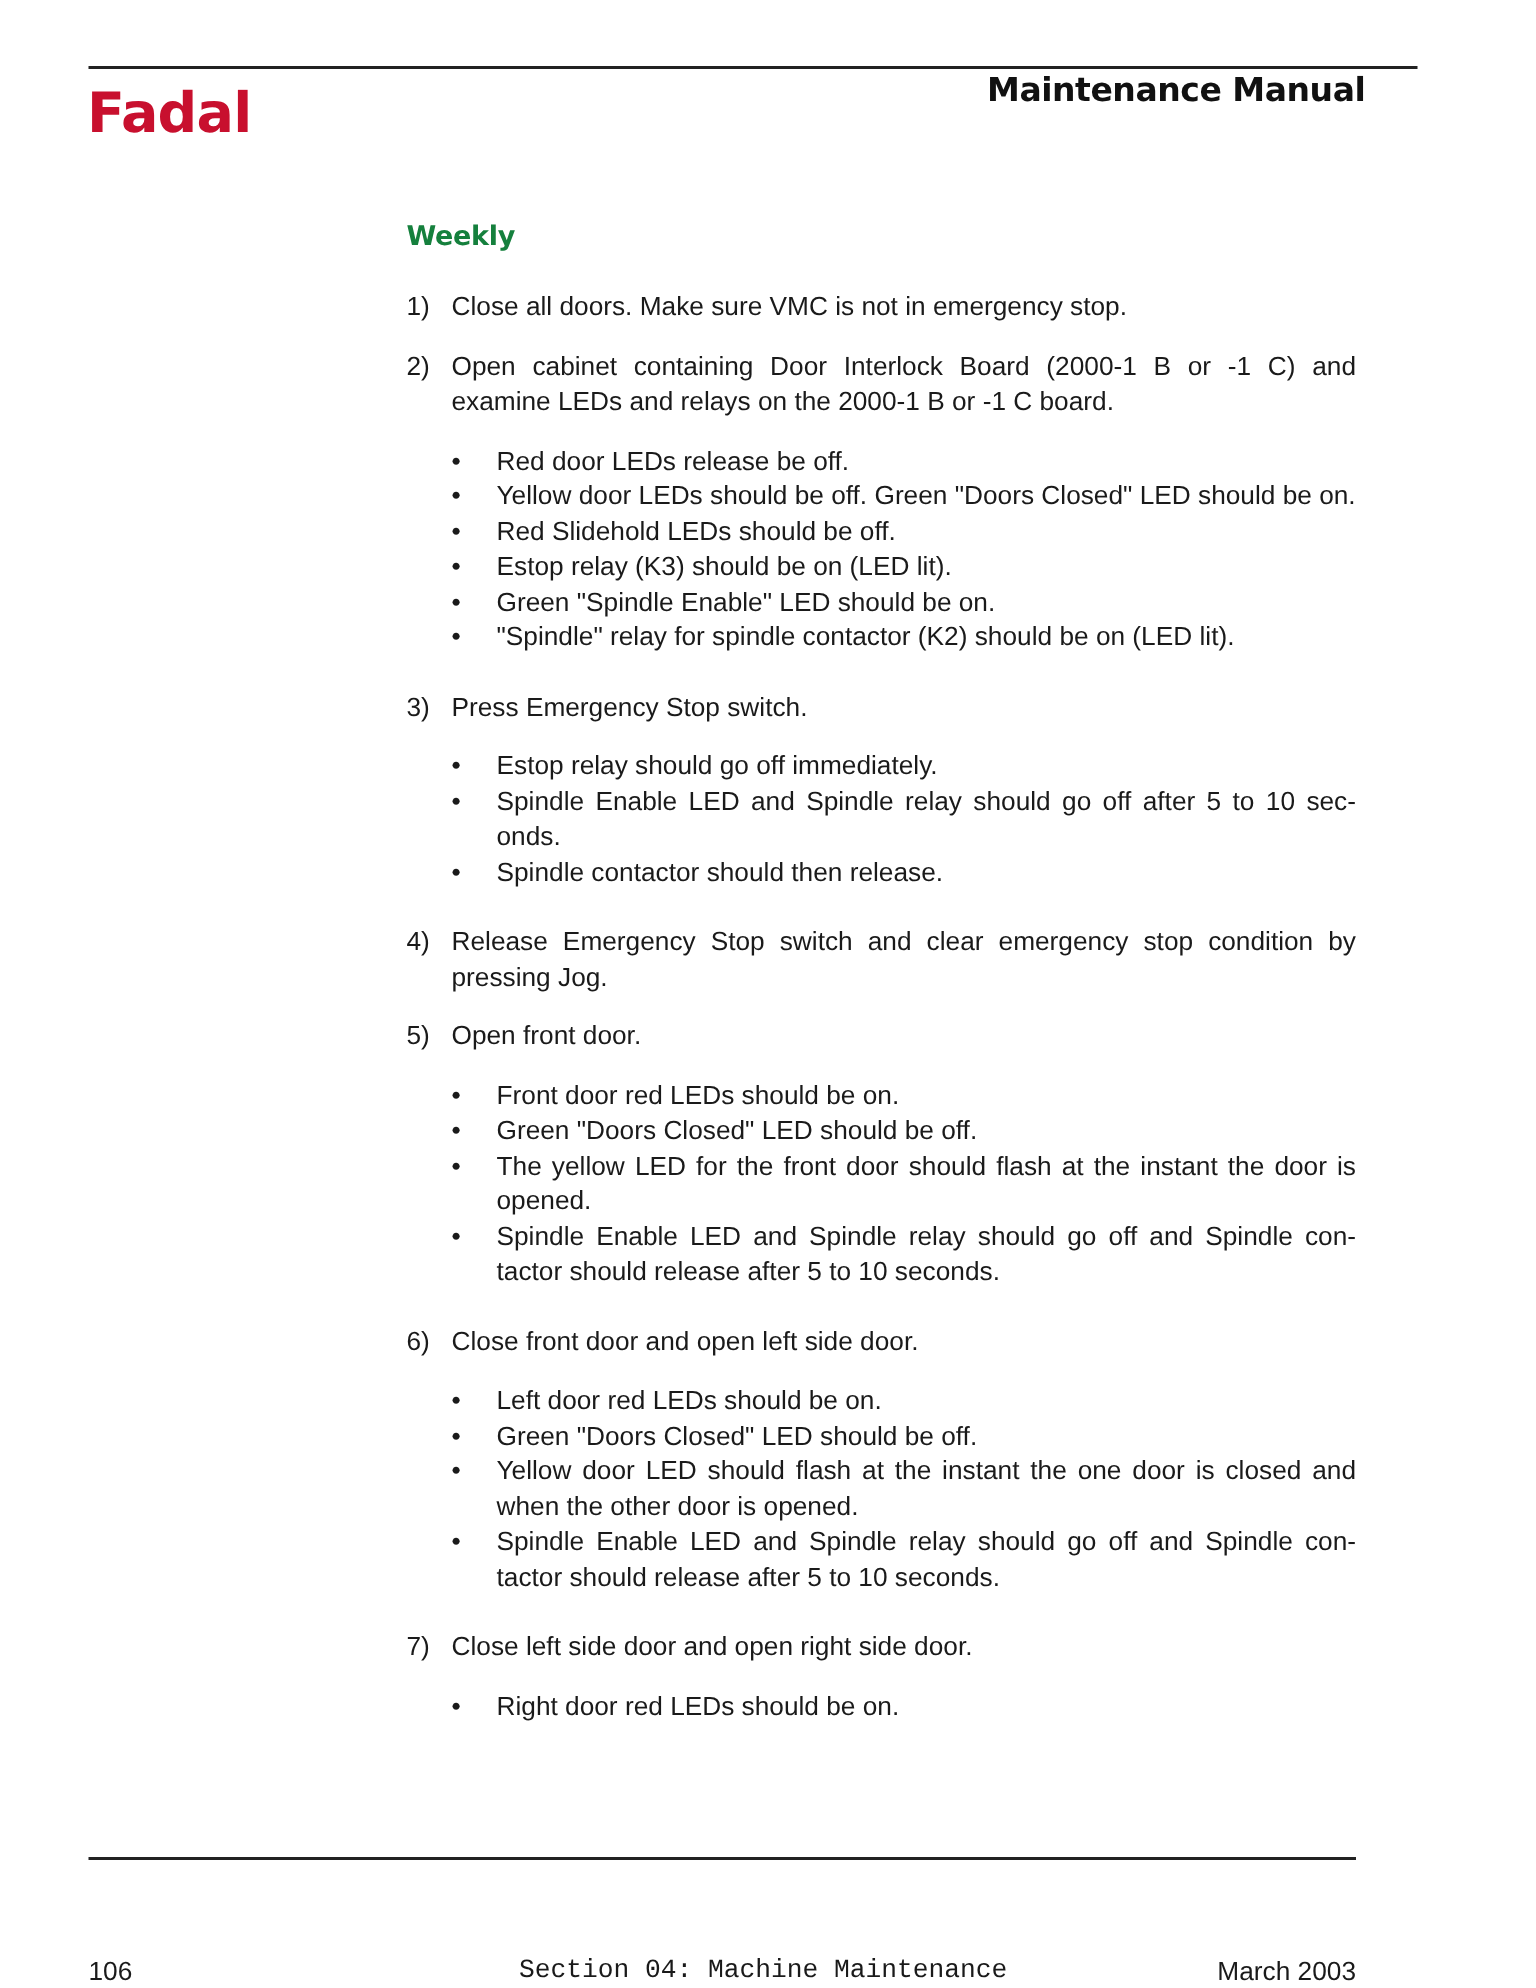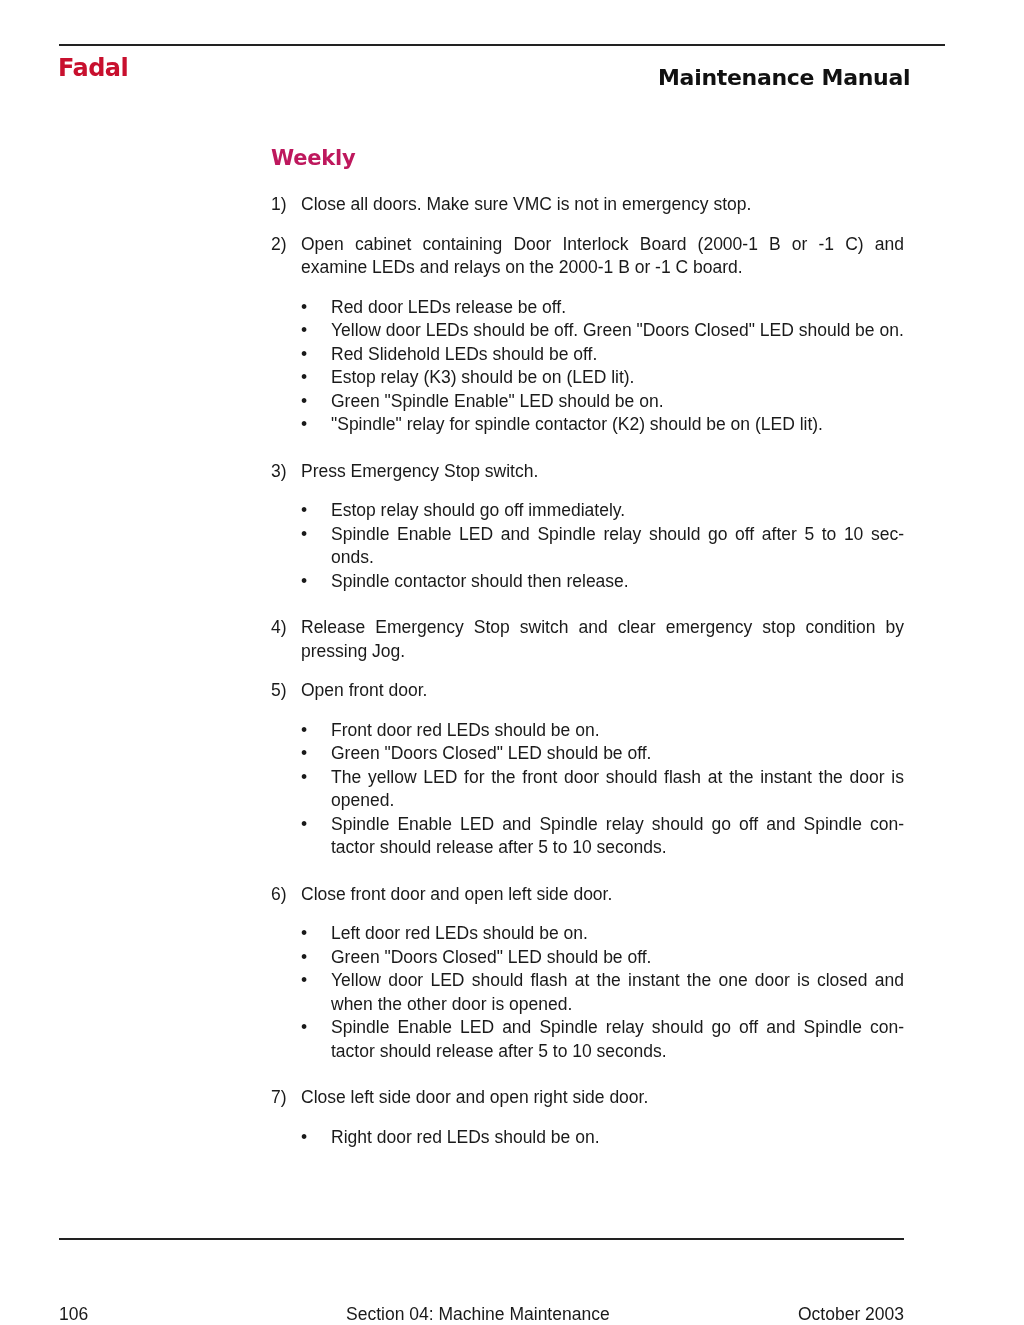--- a/index.html
+++ b/index.html
@@ -3,51 +3,51 @@
 <meta charset="utf-8">
 <style>
   html, body { margin: 0; padding: 0; background: #ffffff; }
   body {
     width: 1024px; height: 1325px; position: relative; overflow: hidden;
     font-family: "Liberation Sans", sans-serif; color: #1a1a1a;
   }
   .top-rule { position: absolute; left: 59px; top: 44px; width: 886px; height: 2px; background: #222; }
   .logo {
     position: absolute; left: 58px; top: 54px;
-    font-family: "DejaVu Sans", sans-serif; font-weight: bold; font-size: 24px;
+    font-family: "DejaVu Sans", sans-serif; font-weight: bold; font-size: 37px;
     color: #c8102e; letter-spacing: -0.5px;
   }
   .manual-title {
-    position: absolute; left: 658px; top: 65px;
+    position: absolute; left: 658px; top: 48px;
     font-family: "DejaVu Sans", sans-serif; font-weight: bold; font-size: 22px;
     color: #111; letter-spacing: -0.3px;
   }
   .content {
     position: absolute; left: 271px; top: 146px; width: 633px;
     font-size: 17.5px; line-height: 23.5px;
   }
   .heading {
-    font-family: "DejaVu Sans", sans-serif; font-weight: bold; font-size: 21px;
-    line-height: 24px; letter-spacing: -0.2px; color: #be185d;
+    font-family: "DejaVu Sans", sans-serif; font-weight: bold; font-size: 18px;
+    line-height: 24px; letter-spacing: -0.2px; color: #15803d;
   }
   .heading-block { margin-bottom: 23px; }
   .step { display: flex; margin-bottom: 16px; }
   .step-num { width: 30px; flex: none; }
   .step-text { flex: 1; text-align: justify; }
   .bullets { margin: 0 0 23px 0; padding: 0; list-style: none; }
   .bullet { display: flex; }
   .bullet-mark { width: 60px; flex: none; padding-left: 30px; box-sizing: border-box; }
   .bullet-text { flex: 1; text-align: justify; }
   .bottom-rule { position: absolute; left: 59px; top: 1238px; width: 845px; height: 2px; background: #222; }
   .footer {
     position: absolute; top: 1304px; left: 59px; width: 845px; height: 24px;
     font-size: 17.5px;
   }
   .footer-left { position: absolute; left: 0; }
-  .footer-center { position: absolute; left: 287px; }
+  .footer-center { position: absolute; left: 287px; font-family: Liberation Mono, monospace; }
   .footer-right { position: absolute; right: 0; }
 </style>
 </head>
 <body>
 
 <div class="top-rule"></div>
 <div class="logo">Fadal</div>
 <div class="manual-title">Maintenance Manual</div>
 
 <div class="content">
@@ -165,14 +165,14 @@
           <span class="bullet-text">Right door red LEDs should be on.</span>
         </div>
       </div>
     </div>
 </div>
 
 <div class="bottom-rule"></div>
 <div class="footer">
   <span class="footer-left">106</span>
   <span class="footer-center">Section 04: Machine Maintenance</span>
-  <span class="footer-right">October 2003</span>
+  <span class="footer-right">March 2003</span>
 </div>
 
 </body></html>

